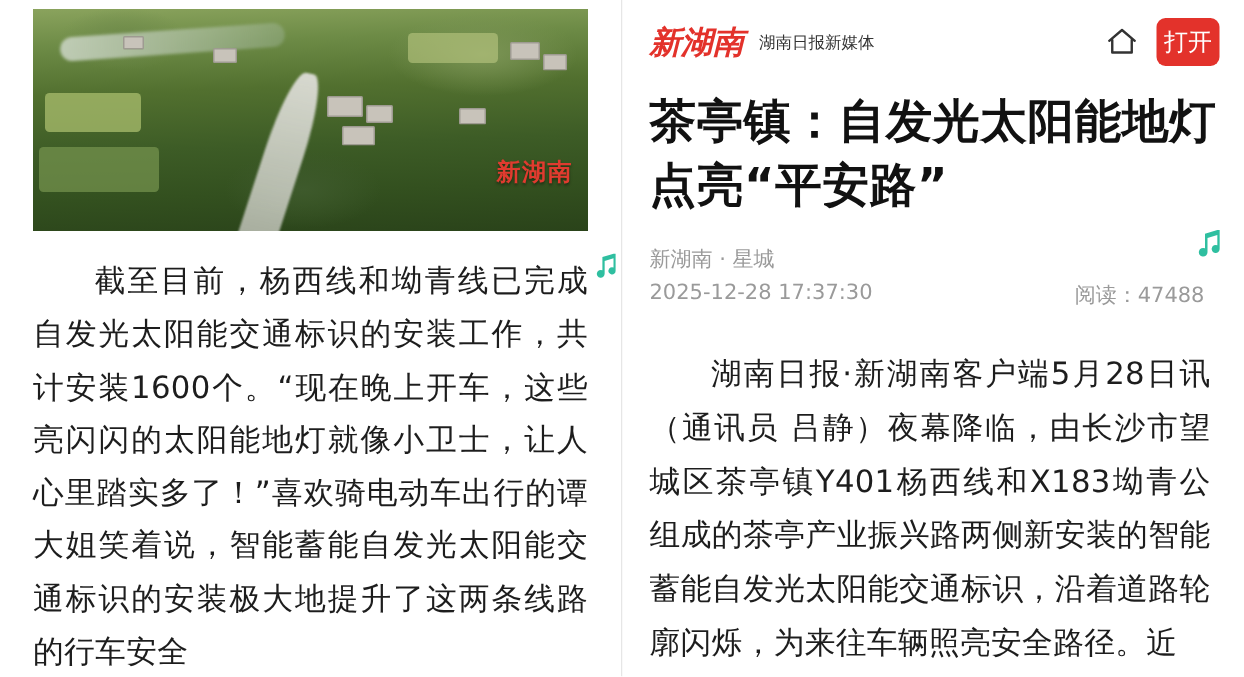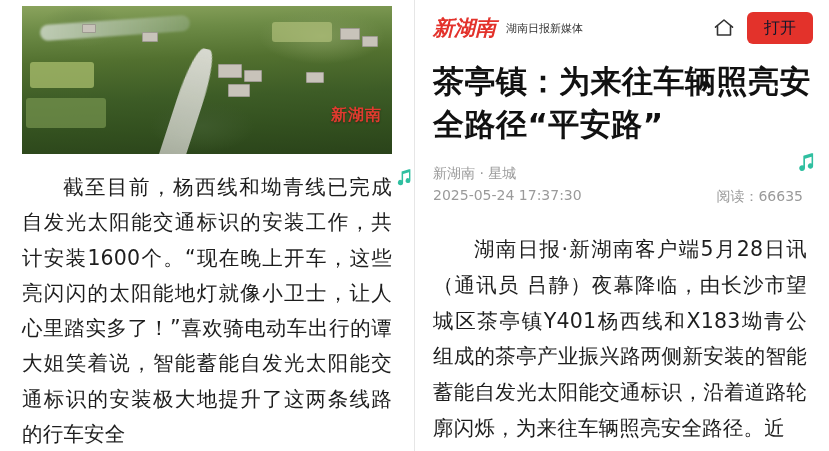--- a/index.html
+++ b/index.html
@@ -163,26 +163,26 @@
   .home-icon {
     width: 26px;
     height: 26px;
     display: inline-flex;
     align-items: center;
     justify-content: center;
     color: #333;
   }
   .open-btn {
     background: #e3322b;
-    color: #0f172a;
+    color: #ffffff;
     border: none;
     border-radius: 6px;
     font-size: 16px;
     font-family: "DejaVu Sans", sans-serif;
-    padding: 7px 17px;
+    padding: 7px 5px;
     cursor: pointer;
     line-height: 1.1;
   }
   .headline {
     margin: 4px 18px 0 18px;
     font-size: 31px;
     line-height: 1.38;
     font-weight: bold;
     color: #111111;
     letter-spacing: 0.5px;
@@ -270,28 +270,28 @@
       <span class="spacer"></span>
       <span class="home-icon">
         <svg width="24" height="24" viewBox="0 0 24 24" aria-hidden="true">
           <path d="M3.5 11.2 L12 4 l8.5 7.2" fill="none" stroke="#333" stroke-width="1.6" stroke-linecap="round" stroke-linejoin="round"></path>
           <path d="M5.5 10.6 V19 h13 v-8.4" fill="none" stroke="#333" stroke-width="1.6" stroke-linecap="round" stroke-linejoin="round"></path>
         </svg>
       </span>
       <button class="open-btn">打开</button>
     </div>
 
-    <h1 class="headline">茶亭镇：为来往车辆照亮安全路径“平安路”</h1>
+    <h1 class="headline">茶亭镇：自发光太阳能地灯点亮“平安路”</h1>
 
     <div class="meta">
       <div class="meta-left">
         <div>新湖南 · 星城</div>
-        <div>2025-05-24 17:37:30</div>
+        <div>2025-12-28 17:37:30</div>
       </div>
-      <div class="meta-right">阅读：66635</div>
+      <div class="meta-right">阅读：47488</div>
     </div>
 
     <div class="note-right">
       <svg width="18" height="20" viewBox="0 0 16 18" aria-hidden="true">
         <path d="M13 1.2 L5.6 3.4 V12.2 a2.6 2.6 0 1 0 1.5 2.3 V6.0 l5.9-1.8 V10.4 a2.4 2.4 0 1 0 1.4 2.1 V1.2 z" fill="#2fbfa0"></path>
       </svg>
     </div>
 
     <div class="right-body">
       <span class="indent">湖南日报·新湖南客户端5月28日讯（通讯员 吕静）夜幕降临，由长沙市望城区茶亭镇Y401杨西线和X183坳青公组成的茶亭产业振兴路两侧新安装的智能蓄能自发光太阳能交通标识，沿着道路轮廓闪烁，为来往车辆照亮安全路径。近</span>

